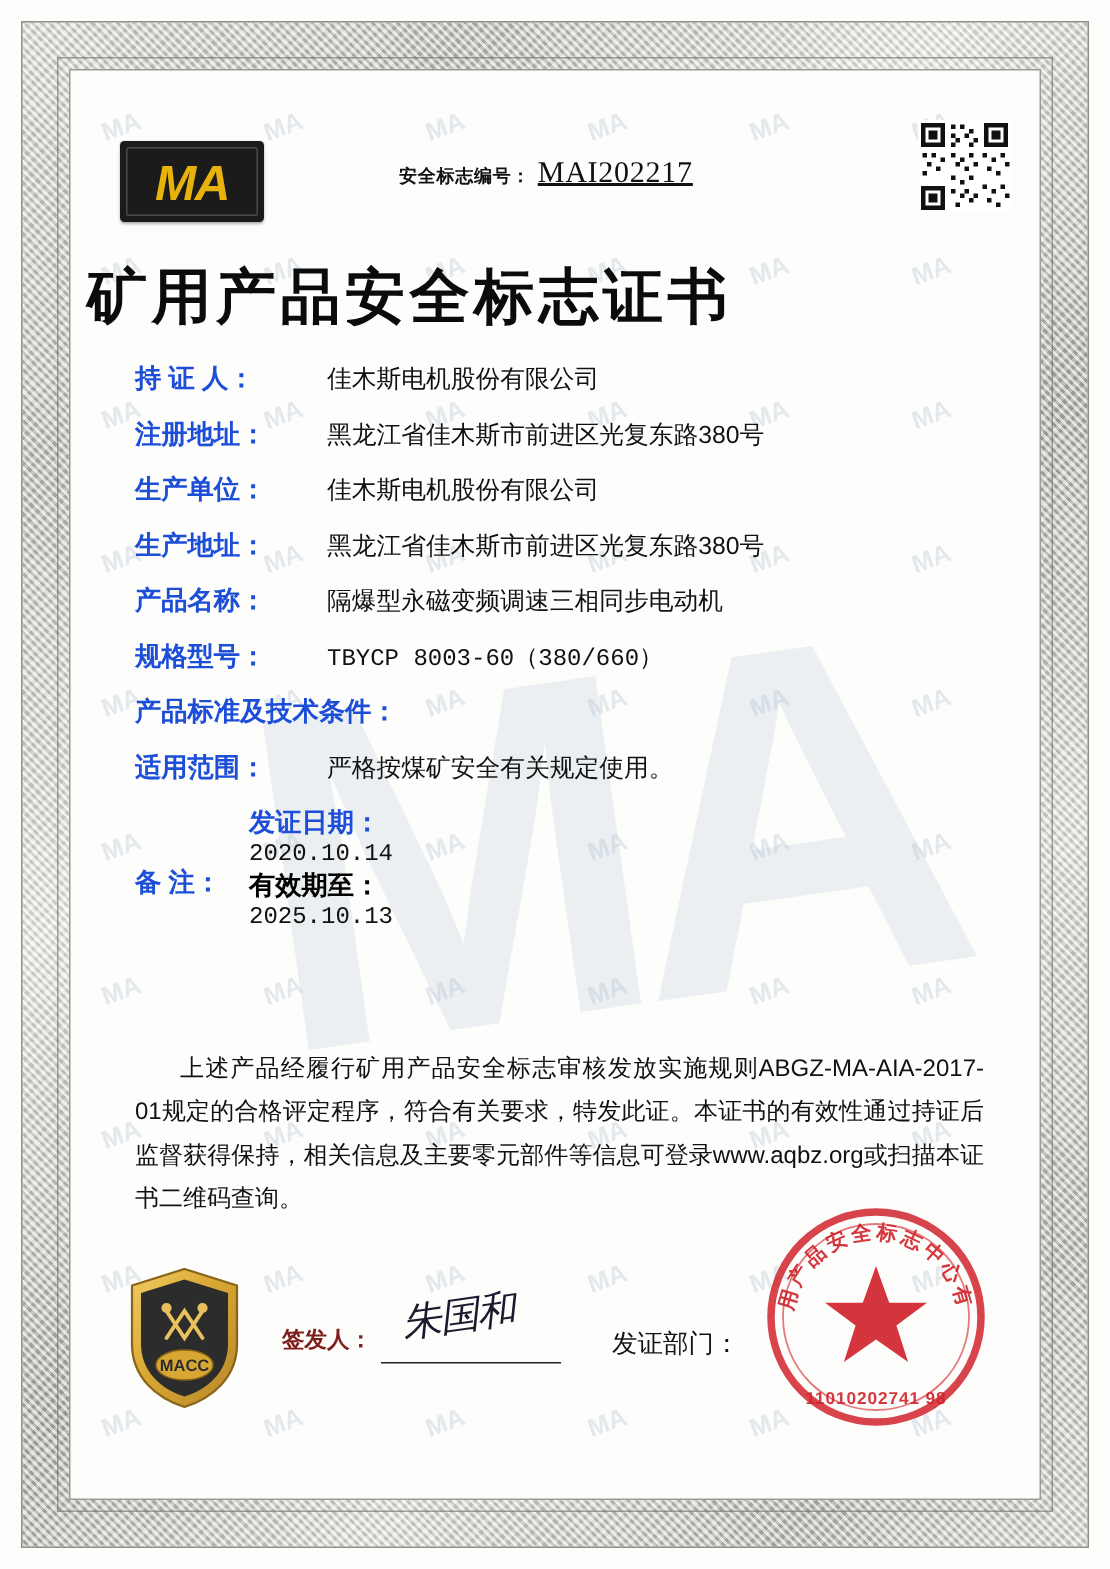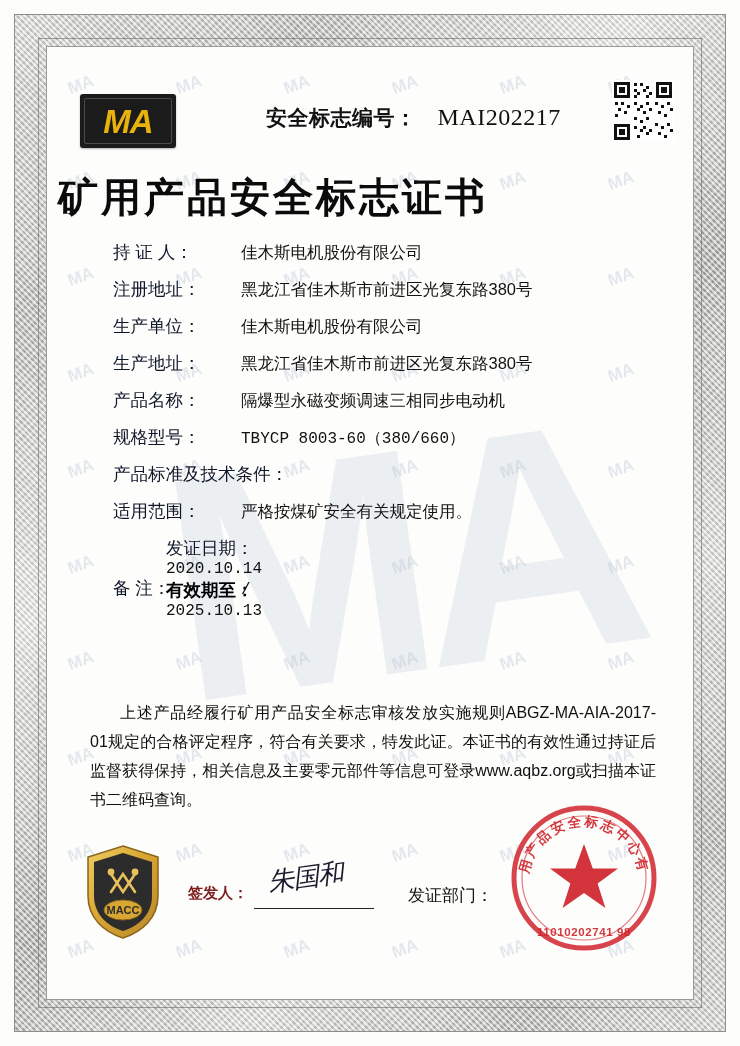--- a/index.html
+++ b/index.html
@@ -146,22 +146,22 @@
   
   .serial-row {
     position: absolute;
     left: 208px;
     top: 46px;
     font-size: 19px;
     color: #111;
     letter-spacing: 0.5px;
     white-space: nowrap;
   }
-  .serial-label { font-family: Liberation Serif, serif; font-weight: bold; font-size: 21px; }
-  .serial-value { font-family: "Liberation Serif", serif; font-size: 24px; margin-left: 21px; }
+  .serial-label { font-family: Liberation Serif, serif; font-weight: bold; font-size: 12px; }
+  .serial-value { font-family: "Liberation Serif", serif; font-size: 20px; margin-left: 5px; text-decoration: underline; }
 
   
   .qr-code {
     position: absolute;
     right: 8px;
     top: 22px;
     width: 62px;
     height: 62px;
     background: #fff;
   }
@@ -189,25 +189,24 @@
   }
   .field-row {
     display: flex;
     align-items: baseline;
     height: 37px;
     font-size: 17px;
     color: #111;
   }
   .field-label {
     font-family: "Liberation Sans", sans-serif;
-    font-weight: normal;
+    font-weight: bold;
     font-size: 17.5px;
-    color: #0f172a;
+    color: #1d4ed8;
     white-space: nowrap;
-    margin-left: 23px;
   }
   .field-label.w-wide { width: 118px; }
   .field-label.w-auto { width: auto; }
   .field-value {
     font-family: "Liberation Sans", sans-serif;
     font-size: 16.5px;
     color: #111;
     margin-left: 10px;
     white-space: nowrap;
   }

